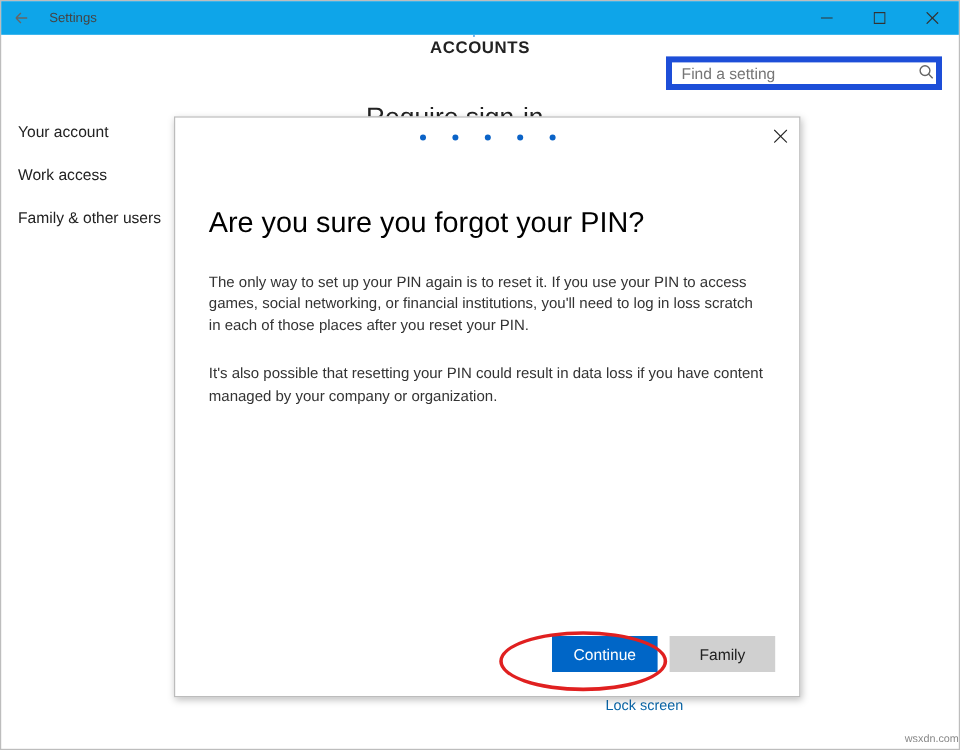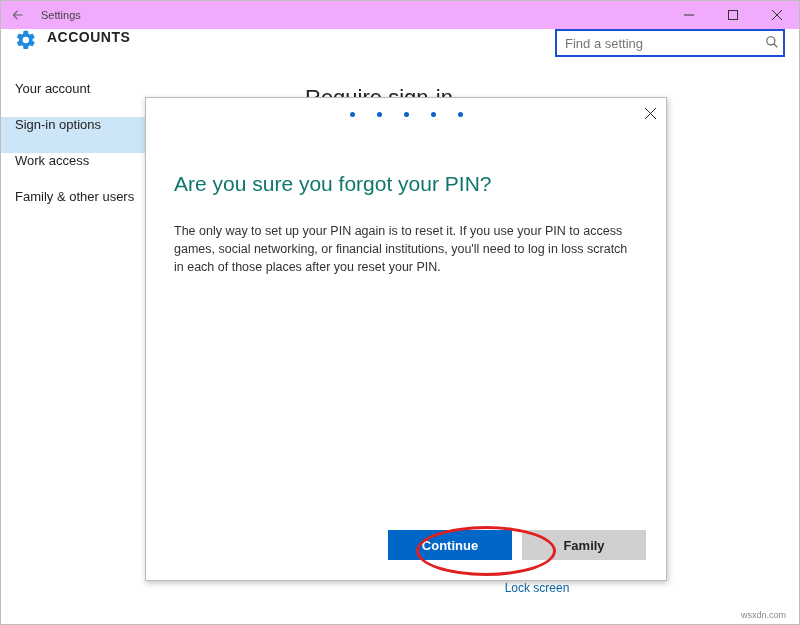--- a/index.html
+++ b/index.html
@@ -1,58 +1,58 @@
 <!DOCTYPE html>
 <html><head>
 <meta charset="utf-8">
 <style>
   * { margin: 0; padding: 0; box-sizing: border-box; font-family: "Segoe UI", Tahoma, sans-serif; }
   body { width: 800px; height: 625px; background: #fff; overflow: hidden; position: relative; }
 
   .window { width: 800px; height: 625px; border: 1px solid #bdbdbd; position: relative; background: #fff; }
 
-  .titlebar { height: 28px; display: flex; align-items: center; background: #f0abfc; }
+  .titlebar { height: 28px; display: flex; align-items: center; background: #0ea5e9; }
   .back-btn { width: 34px; height: 28px; display: flex; align-items: center; justify-content: center; color: #666; }
   .title-text { font-size: 11px; color: #444; padding-left: 6px; }
   .win-controls { margin-left: auto; display: flex; }
   .win-btn { width: 44px; height: 28px; display: flex; align-items: center; justify-content: center; color: #333; font-size: 12px; }
 
-  .header { display: flex; height: 46px; padding: 0 14px; }
+  .header { display: flex; align-items: center; height: 46px; padding: 0 14px; flex-direction: column; }
   .gear { width: 22px; height: 22px; margin-right: 10px; color: #1f8ae0; }
   .accounts-label { font-size: 14px; font-weight: 600; letter-spacing: 0.5px; color: #222; }
   .search-wrap { margin-left: auto; position: relative; }
-  .search-input { width: 230px; height: 28px; border: 2px solid #1d4ed8; font-size: 13px; padding: 0 28px 0 8px; color: #666; background: #fff; }
+  .search-input { width: 230px; height: 28px; border: 5px solid #1d4ed8; font-size: 13px; padding: 0 28px 0 8px; color: #666; background: #fff; }
   .search-icon { position: absolute; right: 6px; top: 6px; color: #666; }
 
   .body { display: flex; height: calc(100% - 74px); }
   .sidebar { width: 274px; padding-top: 6px; }
-  .side-item { height: 36px; display: flex; align-items: flex-start; padding-left: 14px; font-size: 13px; color: #222; }
+  .side-item { height: 36px; display: flex; align-items: flex-end; padding-left: 14px; font-size: 13px; color: #222; }
   .side-item.active { background: #cde6f7; }
 
   .content { flex: 1; padding: 10px 30px; color: #000; }
   .section-title { font-size: 22px; font-weight: 400; color: #222; margin-bottom: 14px; }
   .link { color: #0a66a8; font-size: 12px; margin-top: 18px; display: block; text-align: center; }
 
   
   .dialog { position: absolute; top: 96px; left: 144px; width: 522px; height: 484px; background: #fff; border: 1px solid #bcbcbc; box-shadow: 1px 2px 6px rgba(0,0,0,0.25); }
   .dlg-dots { position: absolute; top: 14px; left: 0; right: 0; display: flex; justify-content: center; gap: 22px; }
   .dot { width: 5px; height: 5px; border-radius: 50%; background: #0b63c7; }
   .dlg-close { position: absolute; top: 8px; right: 10px; font-size: 14px; color: #222; }
   .dlg-body { padding: 74px 28px 0 28px; }
-  .dlg-title { font-size: 21px; color: #0f766e; font-weight: 400; margin-bottom: 26px; }
+  .dlg-title { font-size: 24px; color: #000000; font-weight: 400; margin-bottom: 26px; }
   .dlg-para { font-size: 12.5px; color: #333; line-height: 1.45; margin-bottom: 22px; }
   .dlg-btns { position: absolute; bottom: 20px; right: 20px; display: flex; gap: 10px; }
-  .btn { width: 124px; height: 30px; font-size: 13px; border: none; display: flex; align-items: center; justify-content: center; font-weight: bold; }
+  .btn { width: 88px; height: 30px; font-size: 13px; border: none; display: flex; align-items: center; justify-content: center; }
   .btn-primary { background: #0066c7; color: #fff; }
   .btn-secondary { background: #d0d0d0; color: #222; }
 
   
   .anno { position: absolute; bottom: 4px; left: 270px; width: 140px; height: 50px; border: 3px solid #e02020; border-radius: 50%; pointer-events: none; }
 
-  .watermark { position: absolute; bottom: 4px; right: 13px; font-size: 9px; color: #888; margin-top: 18px; }
+  .watermark { position: absolute; bottom: 4px; right: 0; font-size: 9px; color: #888; margin-top: 18px; }
 </style>
 </head>
 <body>
 
 <div class="window">
 
   <div class="titlebar">
     <div class="back-btn">
       <svg width="14" height="14" viewBox="0 0 24 24">
           <path fill="none" stroke="#666" stroke-width="2" d="M20 12H4m0 0l7-7m-7 7l7 7"></path>
@@ -91,23 +91,20 @@
           <line x1="15" y1="15" x2="21" y2="21" stroke="#666" stroke-width="2"></line>
         </svg>
     </div>
   </div>
 
   <div class="body">
     <div class="sidebar">
       <div class="side-item">
           <span>Your account</span>
         </div>
-      <div class="side-item active">
-          <span>Sign-in options</span>
-        </div>
       <div class="side-item">
           <span>Work access</span>
         </div>
       <div class="side-item">
           <span>Family &amp; other users</span>
         </div>
     </div>
 
     <div class="content">
       <div class="section-title">Require sign-in</div>
@@ -126,20 +123,21 @@
     </div>
     <div class="dlg-close">
       <svg width="11" height="11">
           <line x1="0" y1="0" x2="11" y2="11" stroke="#222" stroke-width="1"></line>
           <line x1="11" y1="0" x2="0" y2="11" stroke="#222" stroke-width="1"></line>
         </svg>
     </div>
     <div class="dlg-body">
       <div class="dlg-title">Are you sure you forgot your PIN?</div>
       <div class="dlg-para">The only way to set up your PIN again is to reset it. If you use your PIN to access games, social networking, or financial institutions, you'll need to log in loss scratch in each of those places after you reset your PIN.</div>
+      <div class="dlg-para">It's also possible that resetting your PIN could result in data loss if you have content managed by your company or organization.</div>
     </div>
     <div class="dlg-btns">
       <button class="btn btn-primary">Continue</button>
       <button class="btn btn-secondary">Family</button>
     </div>
     <div class="anno"></div>
   </div>
 
   <div class="watermark">wsxdn.com</div>
 </div>

